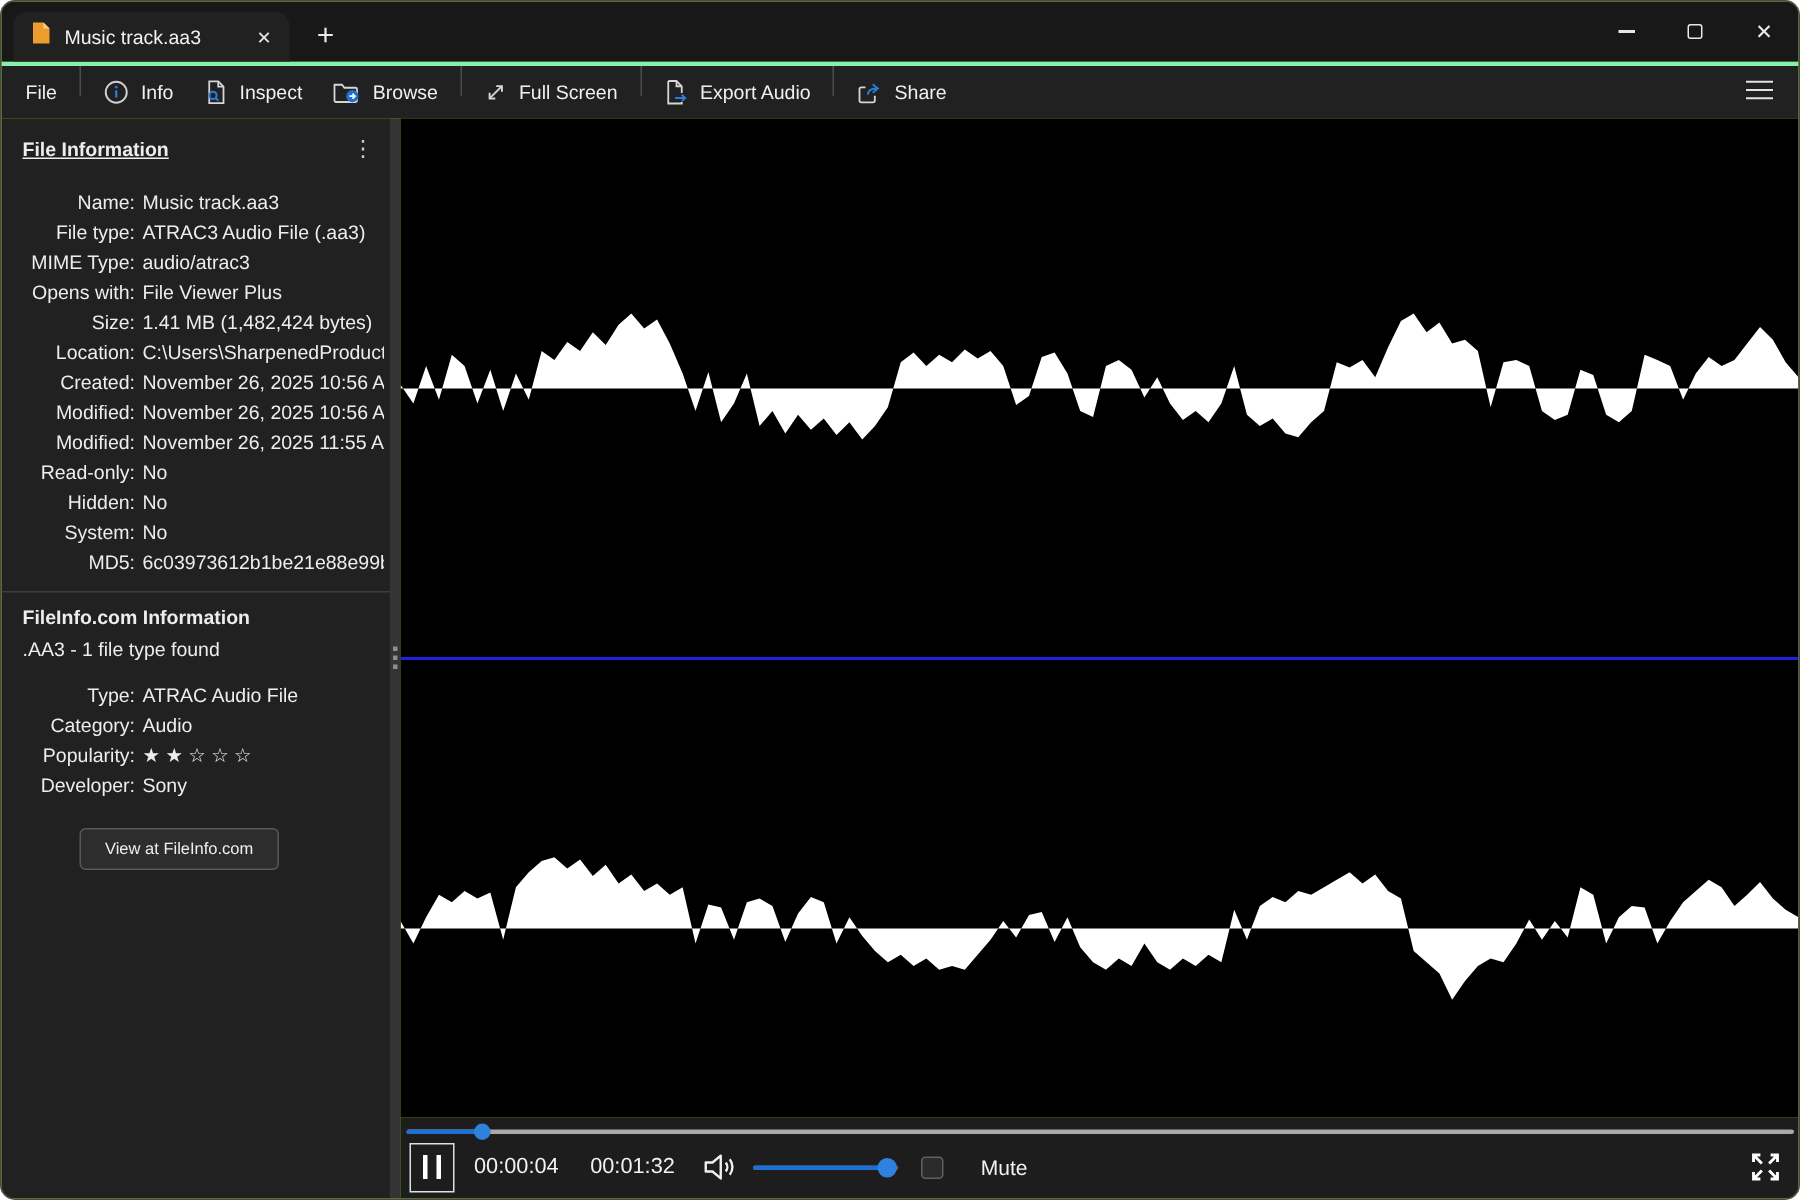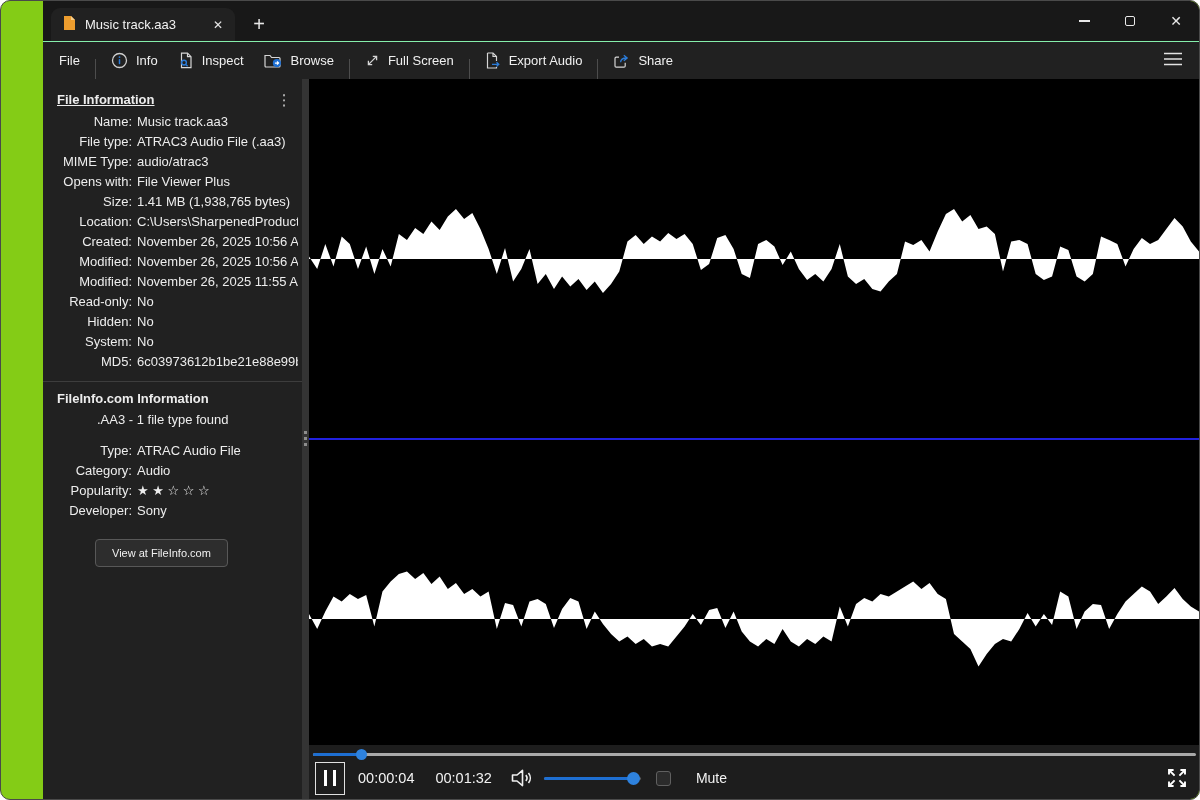--- a/index.html
+++ b/index.html
@@ -1,53 +1,53 @@
 <!DOCTYPE html>
 <html><head>
 <meta charset="utf-8">
 <style>
   html,body{margin:0;padding:0;background:#ffffff;font-family:"Liberation Sans",sans-serif;}
   *{box-sizing:border-box;}
   .window{position:relative;width:1200px;height:800px;background:#84cc16;border:1px solid #4a4a4a;
-          border-radius:10px;overflow:hidden;color:#f0f0f0;padding-left:42px;}
+          border-radius:10px;overflow:hidden;color:#f0f0f0;}
   
   .titlebar{position:relative;height:40px;background:#181818;}
   .tab{position:absolute;left:8px;top:7px;width:184px;height:33px;background:#212121;
        border-radius:9px 9px 0 0;display:flex;align-items:center;gap:9px;padding:0 8px 0 12px;}
   .tab-label{flex:1;font-size:13px;color:#f2f2f2;white-space:nowrap;overflow:hidden;}
   .tab-close{width:18px;height:18px;display:flex;align-items:center;justify-content:center;
              font-size:12px;color:#e6e6e6;border-radius:4px;cursor:default;}
   .newtab{position:absolute;left:203px;top:10px;width:26px;height:26px;display:flex;align-items:center;
           justify-content:center;font-size:20px;font-weight:300;color:#e8e8e8;border-radius:5px;}
   .win-controls{position:absolute;right:0;top:0;height:40px;display:flex;}
   .win-btn{width:46px;height:40px;display:flex;align-items:center;justify-content:center;color:#e8e8e8;}
   .min-glyph{display:block;width:11px;height:1.4px;background:#e8e8e8;}
   .max-glyph{display:block;width:10px;height:10px;border:1.4px solid #e8e8e8;border-radius:2px;}
   .close-glyph{font-size:14px;line-height:1;}
   
-  .toolbar{height:38px;background:#212121;border-top:1px solid #86efac;display:flex;align-items:flex-end;
+  .toolbar{height:38px;background:#212121;border-top:3px solid #86efac;display:flex;align-items:flex-start;
            padding:0 14px 0 6px;font-size:13px;color:#f0f0f0;}
   .tb-item{display:flex;align-items:center;gap:8px;padding:0 10px;height:100%;cursor:default;}
   .tb-item svg{display:block;}
   .tb-sep{width:1px;height:20px;background:#4d4d4d;margin:0 5px;}
   .tb-spacer{flex:1;}
   .hamburger{padding:0 2px;display:flex;align-items:center;height:100%;}
   
   .content{display:flex;height:720px;}
   .sidebar{width:259px;background:#212121;font-size:13px;color:#ededed;overflow:hidden;flex:none;}
   .side-head{display:flex;align-items:center;padding:13px 8px 5px 14px;}
   .side-title{font-weight:bold;flex:1;font-size:13px;text-decoration:underline;}
   .kebab{color:#cccccc;font-size:15px;width:20px;text-align:center;line-height:14px;cursor:default;}
-  .rows{padding-right:4px;}
+  .rows{padding-right:4px;margin-top:13px;}
   .row{display:grid;grid-template-columns:89px 1fr;column-gap:5px;line-height:20px;}
   .lbl{text-align:right;white-space:nowrap;}
   .val{white-space:nowrap;overflow:hidden;}
   .divider{border-top:1px solid #3d3d3d;margin-top:9px;}
   .side-title2{font-weight:bold;padding:9px 14px 0 14px;}
-  .subtitle{padding:6px 14px 0 14px;margin-left:40px;}
+  .subtitle{padding:6px 14px 0 14px;}
   .rows2{margin-top:14px;}
   .fileinfo-btn{margin:18px 0 0 52px;background:#2d2d2d;border:1px solid #585858;color:#f0f0f0;
                 font-size:11px;padding:7px 16px;border-radius:4px;font-family:"Liberation Sans",sans-serif;}
   .splitter{width:7px;background:#343434;position:relative;flex:none;cursor:col-resize;}
   .grip{position:absolute;left:2px;top:352px;display:flex;flex-direction:column;gap:3px;}
   .grip i{display:block;width:3px;height:3px;background:#8d8d8d;}
   
   .main{flex:1;display:flex;flex-direction:column;min-width:0;}
   .wave-area{position:relative;height:666px;background:#000;overflow:hidden;}
   .channel{position:absolute;left:0;width:100%;height:104px;}
@@ -211,21 +211,21 @@
     <span class="val">audio/atrac3</span>
   </div>
 
   <div class="row">
     <span class="lbl">Opens with:</span>
     <span class="val">File Viewer Plus</span>
   </div>
 
   <div class="row">
     <span class="lbl">Size:</span>
-    <span class="val">1.41 MB (1,938,765 bytes)</span>
+    <span class="val">1.41 MB (1,482,424 bytes)</span>
   </div>
 
   <div class="row">
     <span class="lbl">Location:</span>
     <span class="val">C:\Users\SharpenedProducti...</span>
   </div>
 
   <div class="row">
     <span class="lbl">Created:</span>
     <span class="val">November 26, 2025 10:56 AM</span>

